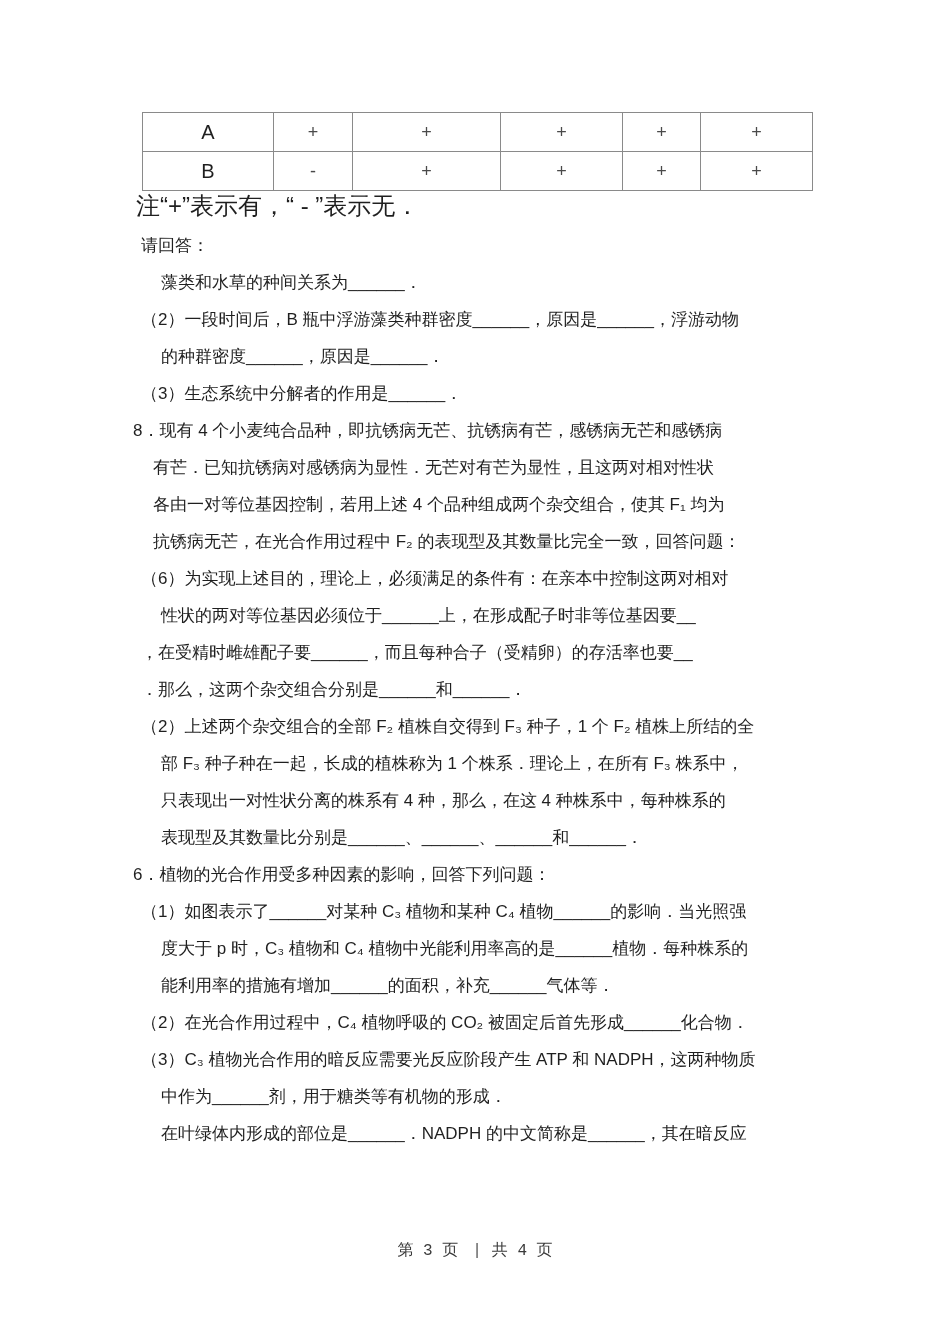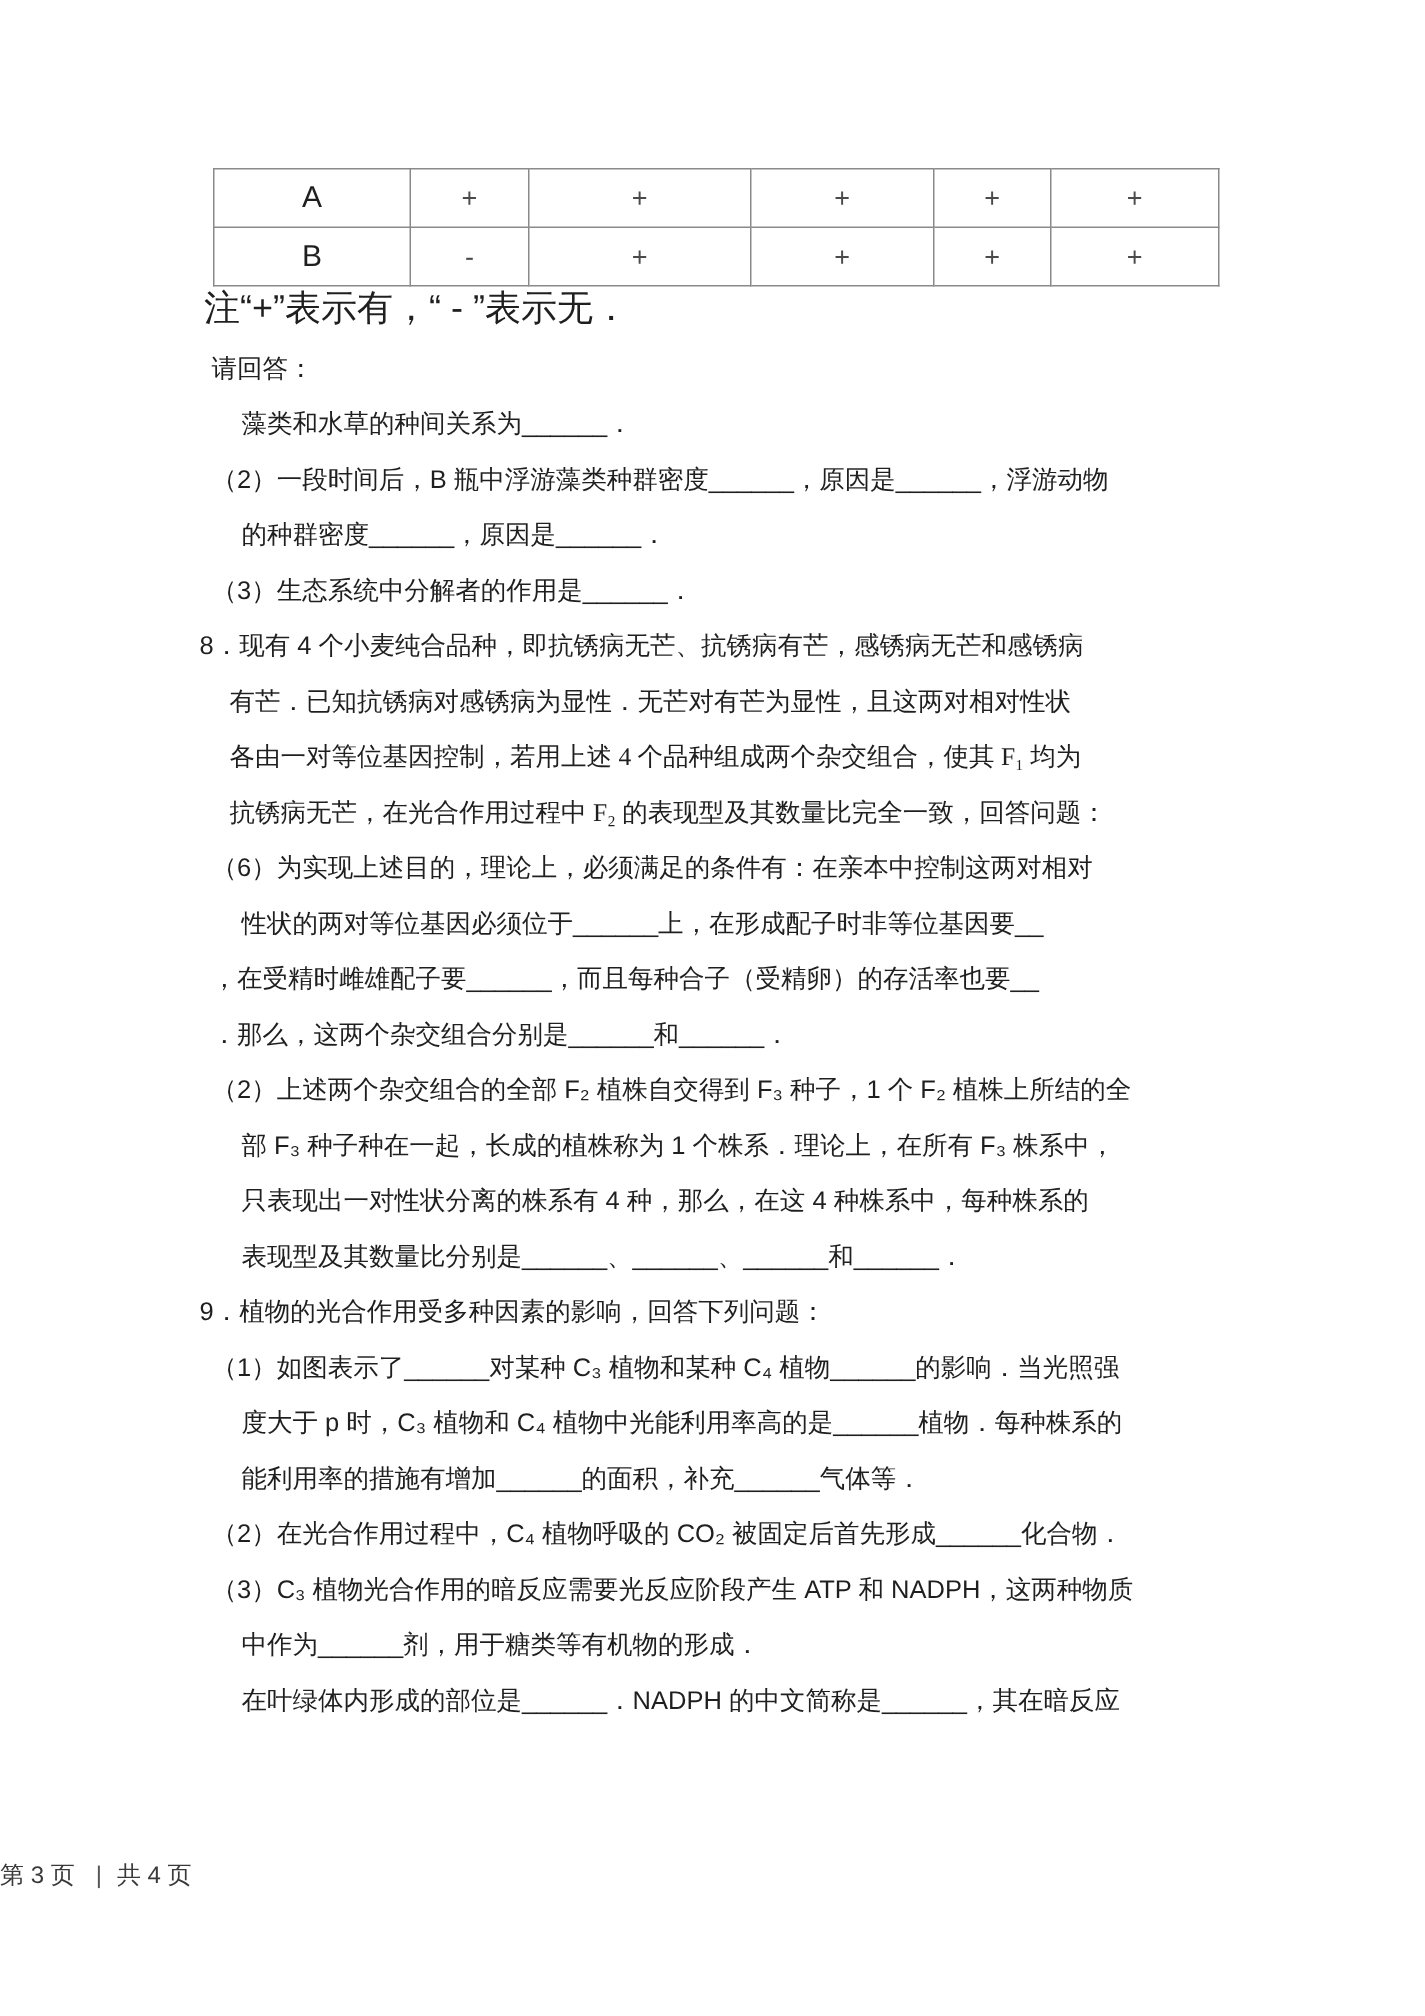--- a/index.html
+++ b/index.html
@@ -29,25 +29,25 @@
   }
   table.tbl td.lbl{font-size:20px;color:#1f1f1f;}
   .ln{
     height:37px;line-height:37px;
     font-size:17px;
     white-space:nowrap;
   }
   .note{height:36px;line-height:30px;font-size:24px;padding-left:3px;}
   .q{padding-left:0;}
   .s{padding-left:8px;}
-  .qc{padding-left:20px;font-family:Liberation Serif, serif;}
+  .qc{padding-left:20px;}
   .sc{padding-left:28px;}
   .footer{
     position:absolute;left:0;top:1240px;width:100%;
-    font-size:16px;color:#3a3a3a;
+    text-align:center;font-size:16px;color:#3a3a3a;font-family:Liberation Mono, monospace;
   }
   .footer .sep{margin:0 10px 0 14px;color:#555;}
 </style>
 </head>
 <body>
 
 <div class="page">
   <div class="content">
 
     <table class="tbl">
@@ -91,21 +91,21 @@
     <div class="ln qc">各由一对等位基因控制，若用上述 4 个品种组成两个杂交组合，使其 F₁ 均为</div>
     <div class="ln qc">抗锈病无芒，在光合作用过程中 F₂ 的表现型及其数量比完全一致，回答问题：</div>
     <div class="ln s">（6）为实现上述目的，理论上，必须满足的条件有：在亲本中控制这两对相对</div>
     <div class="ln sc">性状的两对等位基因必须位于______上，在形成配子时非等位基因要__</div>
     <div class="ln s">，在受精时雌雄配子要______，而且每种合子（受精卵）的存活率也要__</div>
     <div class="ln s">．那么，这两个杂交组合分别是______和______．</div>
     <div class="ln s">（2）上述两个杂交组合的全部 F₂ 植株自交得到 F₃ 种子，1 个 F₂ 植株上所结的全</div>
     <div class="ln sc">部 F₃ 种子种在一起，长成的植株称为 1 个株系．理论上，在所有 F₃ 株系中，</div>
     <div class="ln sc">只表现出一对性状分离的株系有 4 种，那么，在这 4 种株系中，每种株系的</div>
     <div class="ln sc">表现型及其数量比分别是______、______、______和______．</div>
-    <div class="ln q">9．植物的光合作用受多种因素的影响，回答下列问题：</div>
+    <div class="ln q">6．植物的光合作用受多种因素的影响，回答下列问题：</div>
     <div class="ln s">（1）如图表示了______对某种 C₃ 植物和某种 C₄ 植物______的影响．当光照强</div>
     <div class="ln sc">度大于 p 时，C₃ 植物和 C₄ 植物中光能利用率高的是______植物．每种株系的</div>
     <div class="ln sc">能利用率的措施有增加______的面积，补充______气体等．</div>
     <div class="ln s">（2）在光合作用过程中，C₄ 植物呼吸的 CO₂ 被固定后首先形成______化合物．</div>
     <div class="ln s">（3）C₃ 植物光合作用的暗反应需要光反应阶段产生 ATP 和 NADPH，这两种物质</div>
     <div class="ln sc">中作为______剂，用于糖类等有机物的形成．</div>
     <div class="ln sc">在叶绿体内形成的部位是______．NADPH 的中文简称是______，其在暗反应</div>
   </div>
 
   <div class="footer">

